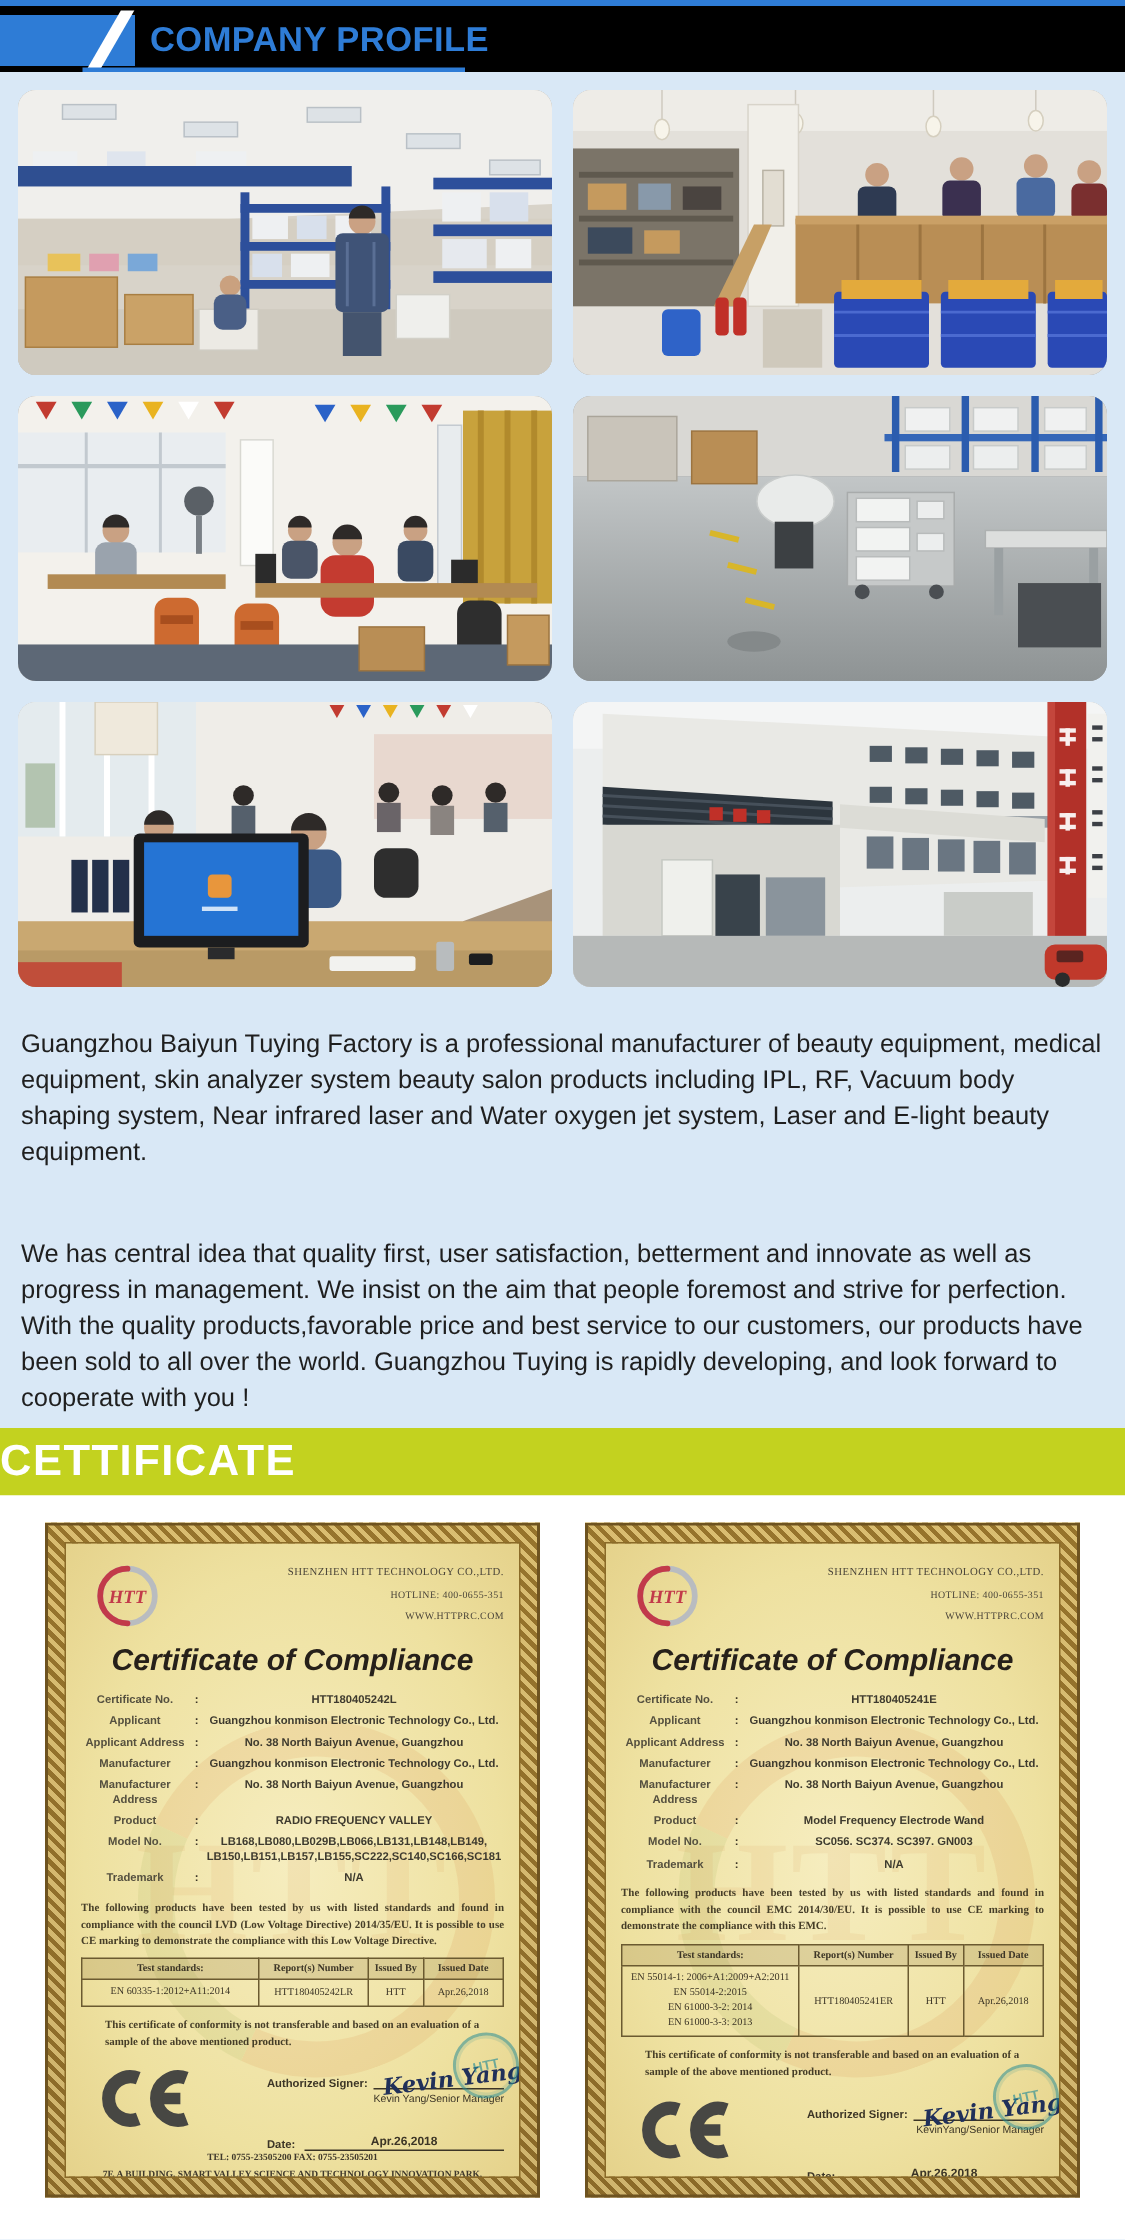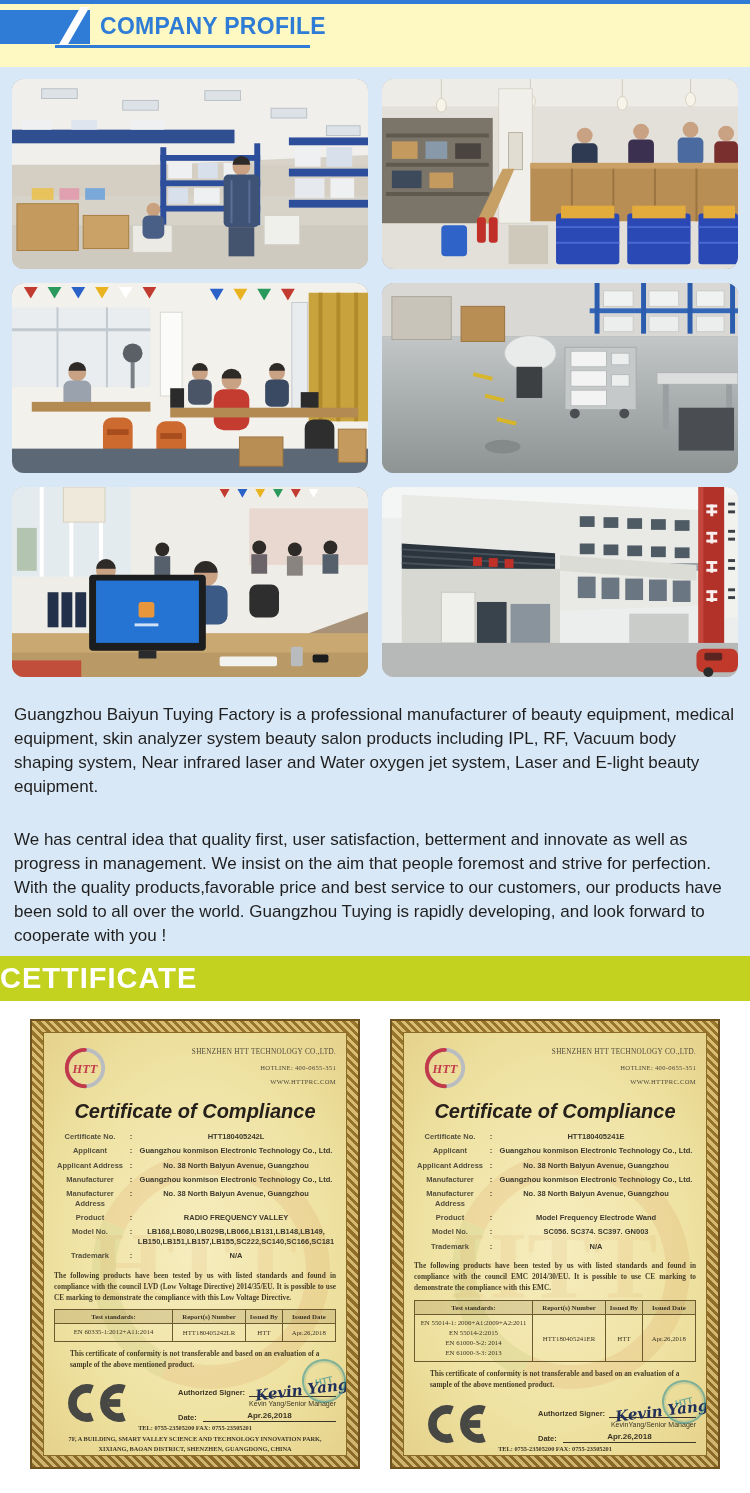--- a/index.html
+++ b/index.html
@@ -8,34 +8,34 @@
     --banner-green:#c3d21f;
     --cert-paper:#f0e5ad;
     --frame-gold:#a8863c;
   }
   *{box-sizing:border-box;}
   html,body{margin:0;padding:0;}
   body{width:750px;background:#fff;font-family:"Liberation Sans",sans-serif;}
 
   
   .top-strip{height:4px;background:var(--accent-blue);}
-  .header{position:relative;height:63px;background:#fef9c3;}
+  .header{position:relative;height:44px;background:#000000;}
   .blue-block{position:absolute;left:0;top:6px;width:90px;height:34px;background:var(--accent-blue);}
   .blue-block::after{content:"";position:absolute;right:12px;top:-3px;width:9px;height:40px;background:#fff;transform:skewX(-30deg);}
   .header-title{position:absolute;left:100px;top:9px;font-size:23px;font-weight:bold;color:var(--accent-blue);letter-spacing:.3px;}
   .header-underline{position:absolute;left:55px;top:41px;width:255px;height:3px;background:var(--accent-blue);}
 
   
   .intro{background:var(--light-blue);padding:12px 12px 8px;}
   .photo-grid{display:grid;grid-template-columns:1fr 1fr;gap:14px;}
   .photo{height:190px;border-radius:12px;overflow:hidden;background:#999;}
   .photo svg{width:100%;height:100%;display:block;}
   .about-p{font-size:17px;line-height:24px;color:#1f1f1f;margin:0 2px;}
   .about-p.first{margin-top:26px;}
-  .about-p.second{margin-top:29px;}
+  .about-p.second{margin-top:44px;}
 
   
   .cert-banner{height:45px;line-height:45px;background:var(--banner-green);color:#fff;
     font-size:29px;font-weight:bold;text-align:left;letter-spacing:1px;}
 
   
   .certs{background:#fff;padding:18px 30px 12px;display:flex;gap:30px;}
   .cert{width:330px;height:450px;flex:none;padding:13px;
     background:
       repeating-linear-gradient(45deg, rgba(255,236,170,.45) 0 3px, rgba(96,64,12,.40) 3px 6px),
@@ -74,21 +74,21 @@
   .signer-row{display:flex;align-items:flex-end;}
   .signer-label{font-size:7.5px;font-weight:bold;white-space:nowrap;}
   .sig-area{flex:1;border-bottom:1px solid #3c3526;position:relative;height:22px;margin-left:4px;}
   .signature{position:absolute;left:6px;bottom:-3px;font-family:"DejaVu Serif",serif;font-style:italic;font-weight:bold;
     font-size:15px;color:#20305a;transform:rotate(-7deg);white-space:nowrap;}
   .stamp{position:absolute;right:-10px;top:-16px;width:44px;height:44px;border:2px solid rgba(40,140,150,.55);
     border-radius:50%;color:rgba(40,140,150,.65);font-size:9px;font-weight:bold;
     display:flex;align-items:center;justify-content:center;transform:rotate(-12deg);
     box-shadow:inset 0 0 0 2px rgba(40,140,150,.15);}
   .signer-title{font-size:7px;margin-top:3px;text-align:right;color:#3c3526;}
-  .date-row{display:flex;margin-top:4px;align-items:flex-end;}
+  .date-row{display:flex;margin-top:20px;align-items:flex-end;}
   .date-label{font-size:7.5px;font-weight:bold;}
   .date-value{flex:1;border-bottom:1px solid #3c3526;text-align:center;font-size:8px;font-weight:bold;margin-left:6px;padding-bottom:1px;}
   .cert-footer{margin-top:auto;text-align:center;font-size:6.3px;font-weight:bold;color:#3f382a;line-height:1.65;position:relative;}
   .cert-footer div{white-space:pre-line;}
 </style>
 </head>
 <body>
 
 <div>
 

